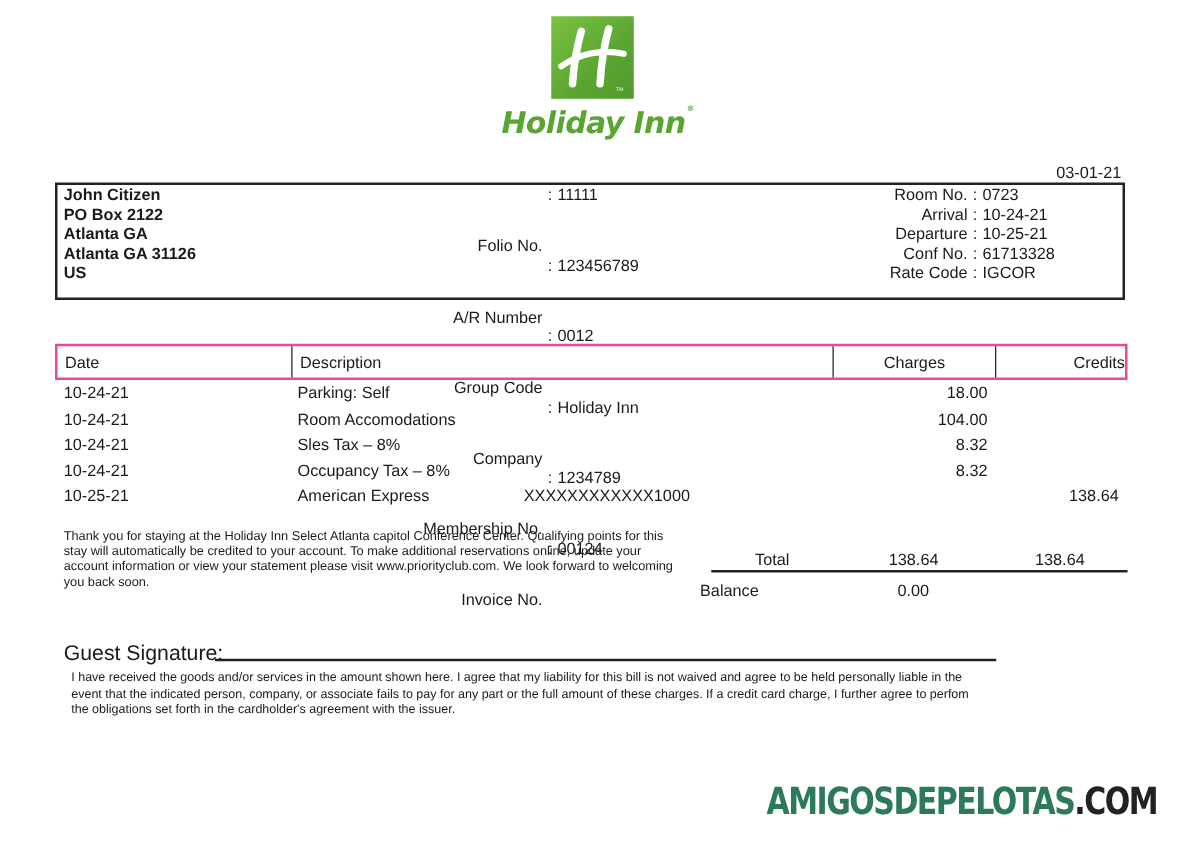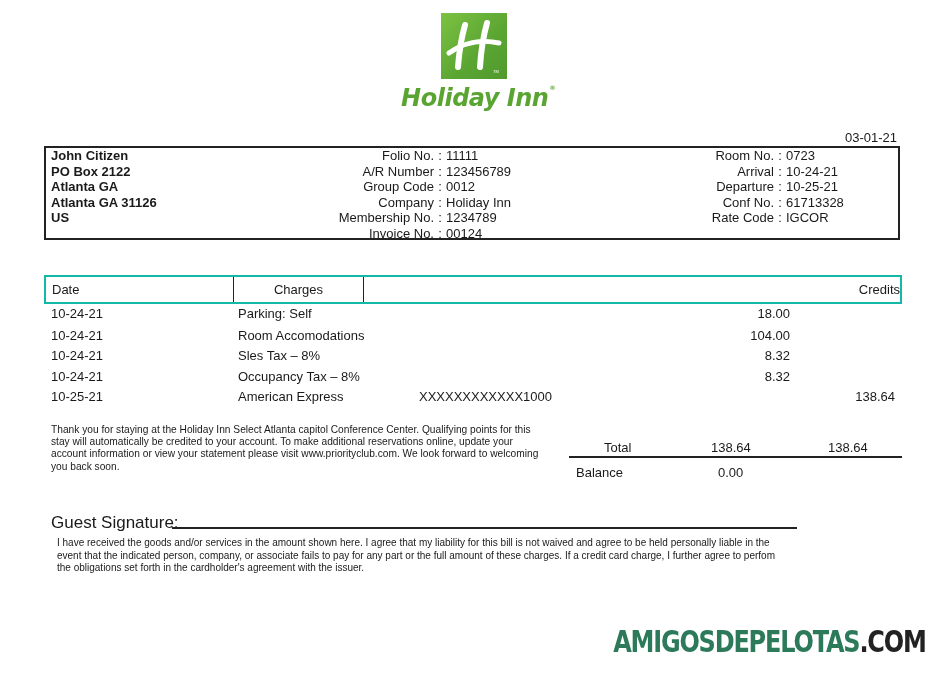--- a/index.html
+++ b/index.html
@@ -25,47 +25,47 @@
   
   .info-box {
     left:44px; top:146px; width:856px; height:94px; border:2px solid #222; box-sizing:border-box;
   }
   .guest { left:51px; top:148px; font-weight:bold; font-size:13px; line-height:15.6px; }
   .kv { font-size:13px; line-height:15.6px; }
   .kv .row { display:flex; white-space:nowrap; }
   .kv .k { text-align:right; }
   .kv .sep { width:12px; text-align:center; }
   .kv1 { left:300px; top:148px; }
-  .kv1 .k { width:134px; }
+  .kv1 .k { width:134px;margin-top:41px; }
   .kv2 { left:660px; top:148px; }
   .kv2 .k { width:114px; }
   
   .tbl-head {
-    left:44px; top:275px; width:858px; height:29px; border:2px solid #14b8a6; box-sizing:border-box;
+    left:44px; top:275px; width:858px; height:29px; border:2px solid #ec4899; box-sizing:border-box;
     display:flex;
   }
   .th { font-size:13px; line-height:25px; box-sizing:border-box; }
   .th-date { width:188px; padding-left:6px; border-right:1.5px solid #222; }
   .th-desc { width:433px; padding-left:6px; border-right:1.5px solid #222; }
   .th-charges { width:130px; text-align:center; border-right:1.5px solid #222; }
   .th-credits { flex:1; text-align:right; }
   .tr { left:44px; width:858px; height:20px; font-size:13px; line-height:20px; }
   .tr .c-date { position:absolute; left:7px; }
   .tr .c-desc { position:absolute; left:194px; }
   .tr .c-ref { position:absolute; left:375px; }
   .tr .c-charges { position:absolute; right:112px; text-align:right; }
   .tr .c-credits { position:absolute; right:7px; text-align:right; }
   
   .note { left:51px; top:424px; width:500px; font-size:10.2px; line-height:12.2px; }
   
   .tot-label { left:604px; top:440px; font-size:13px; }
   .tot-charges { left:711px; top:440px; font-size:13px; }
   .tot-credits { left:828px; top:440px; font-size:13px; }
   .tot-line { left:569px; top:456px; width:333px; height:0; border-top:2px solid #222; }
-  .bal-label { left:576px; top:465px; font-size:13px; }
+  .bal-label { left:560px; top:465px; font-size:13px; }
   .bal-value { left:718px; top:465px; font-size:13px; }
   
   .sig-label { left:51px; top:513px; font-size:17px; }
   .sig-line { left:172px; top:527px; width:625px; height:0; border-top:2px solid #222; }
   .legal { left:57px; top:537px; width:720px; font-size:10px; line-height:12.5px; }
   
   .watermark {
     right:19px; top:624px; font-family:"DejaVu Sans", sans-serif; font-weight:bold;
     font-size:30px; letter-spacing:-1.5px; transform:scaleX(0.8); transform-origin:right center;
   }
@@ -152,20 +152,21 @@
     </div>
   <div class="row">
       <span class="k">Rate Code</span>
       <span class="sep">:</span>
       <span>IGCOR</span>
     </div>
 </div>
 
 <div class="abs tbl-head">
   <div class="th th-date">Date</div>
+  <div class="th th-desc">Description</div>
   <div class="th th-charges">Charges</div>
   <div class="th th-credits">Credits</div>
 </div>
 
 <div class="abs tr" style="top:304px;">
   <span class="c-date">10-24-21</span>
   <span class="c-desc">Parking: Self</span>
   <span class="c-ref"></span>
   <span class="c-charges">18.00</span>
   <span class="c-credits"></span>

